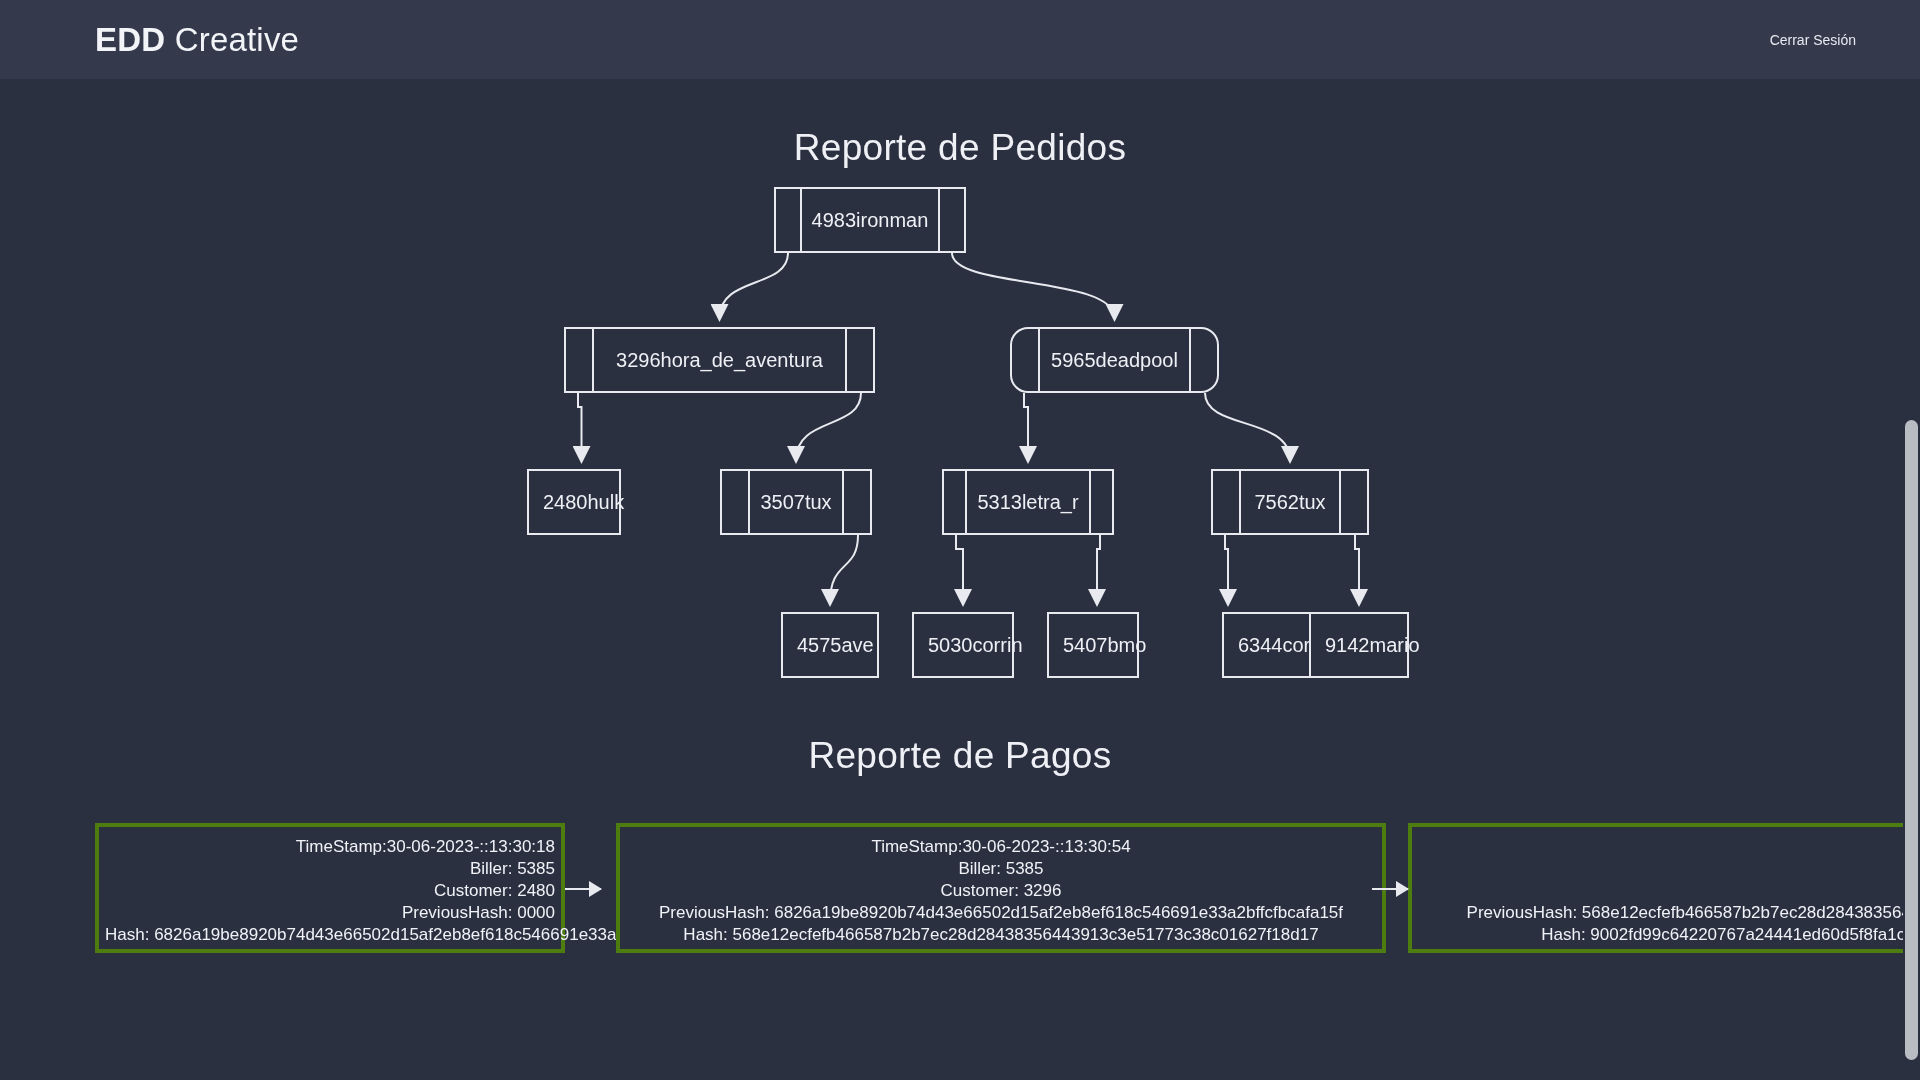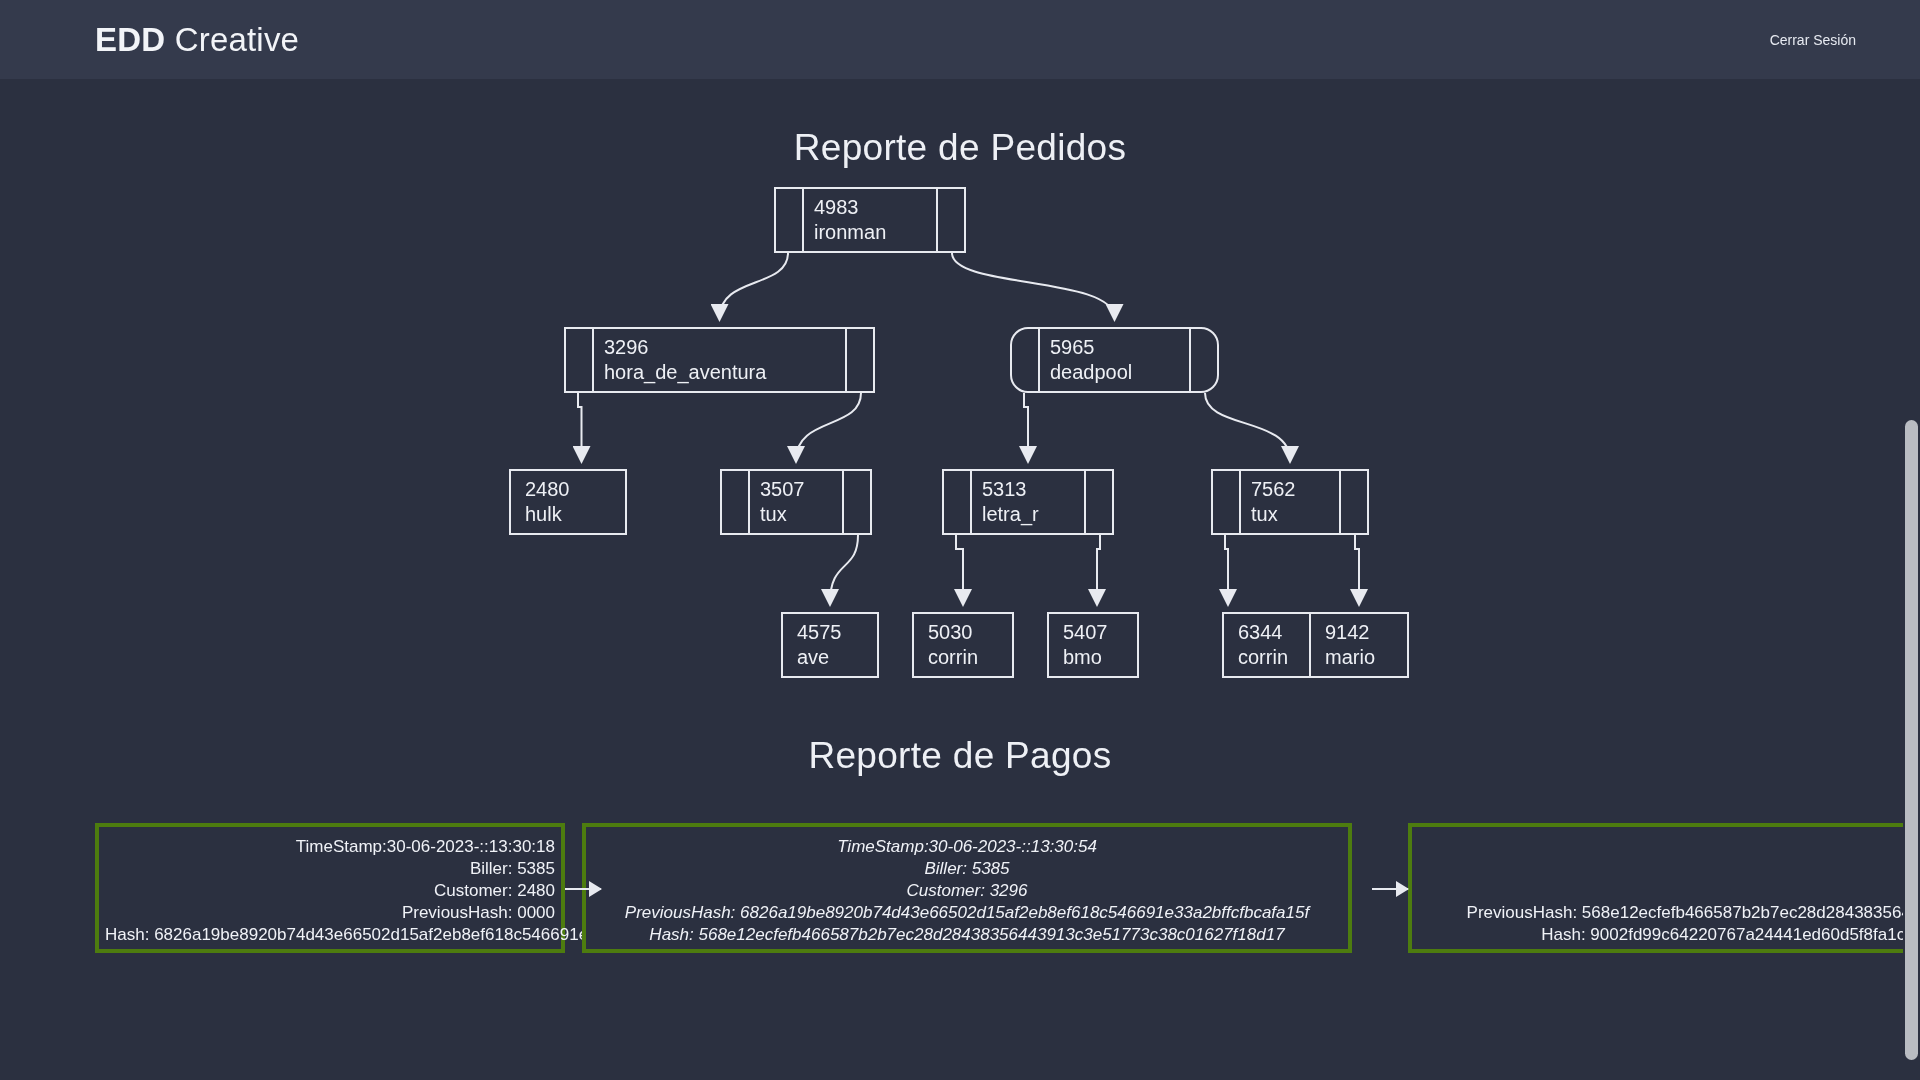--- a/index.html
+++ b/index.html
@@ -84,22 +84,22 @@
     width: 28px;
     border-right: 2px solid #e8eaf0;
   }
   .cell-ptr.right {
     border-right: none;
     border-left: 2px solid #e8eaf0;
   }
   .cell-body {
     flex: 1;
     display: flex;
-    flex-direction: column;
-    align-items: flex-start;
+    flex-direction: row;
+    align-items: center;
     justify-content: center;
     color: #eef0f5;
     font-size: 20px;
     line-height: 25px;
     padding: 0 10px;
     white-space: nowrap;
   }
   .tree-node.leaf .cell-body { padding: 0 14px; }
 
   
@@ -211,21 +211,21 @@
           <div class="cell-ptr right"></div>
         </div>
         <div class="tree-node" style="left: 1010px; top: 140px; width: 209px; border-radius: 18px;">
           <div class="cell-ptr"></div>
           <div class="cell-body">
             <span>5965</span>
             <span>deadpool</span>
           </div>
           <div class="cell-ptr right"></div>
         </div>
-        <div class="tree-node leaf" style="left: 509px; top: 282px; width: 118px;">
+        <div class="tree-node leaf" style="left: 527px; top: 282px; width: 94px;">
           <div class="cell-body">
             <span>2480</span>
             <span>hulk</span>
           </div>
         </div>
         <div class="tree-node" style="left: 720px; top: 282px; width: 152px;">
           <div class="cell-ptr"></div>
           <div class="cell-body">
             <span>3507</span>
             <span>tux</span>
@@ -284,21 +284,21 @@
   <h2 class="section-title" id="pagos-title">Reporte de Pagos</h2>
 
   <div id="chain-wrap">
       <div class="chain-block" style="left: 95px; width: 470px; text-align: right;">
         <span class="line">TimeStamp:30-06-2023-::13:30:18</span>
         <span class="line">Biller: 5385</span>
         <span class="line">Customer: 2480</span>
         <span class="line">PreviousHash: 0000</span>
         <span class="line">Hash: 6826a19be8920b74d43e66502d15af2eb8ef618c546691e33a2bffcfbcafa15f</span>
       </div>
-      <div class="chain-block" style="left: 582px; width: 770px; font-style: italic;">
+      <div class="chain-block" style="left: 616px; width: 770px;">
         <span class="line">TimeStamp:30-06-2023-::13:30:54</span>
         <span class="line">Biller: 5385</span>
         <span class="line">Customer: 3296</span>
         <span class="line">PreviousHash: 6826a19be8920b74d43e66502d15af2eb8ef618c546691e33a2bffcfbcafa15f</span>
         <span class="line">Hash: 568e12ecfefb466587b2b7ec28d28438356443913c3e51773c38c01627f18d17</span>
       </div>
       <div class="chain-block" style="left: 1408px; width: 770px; text-align: right;">
         <span class="line">TimeStamp:30-06-2023-::13:31:09</span>
         <span class="line">Biller: 5385</span>
         <span class="line">Customer: 3507</span>

